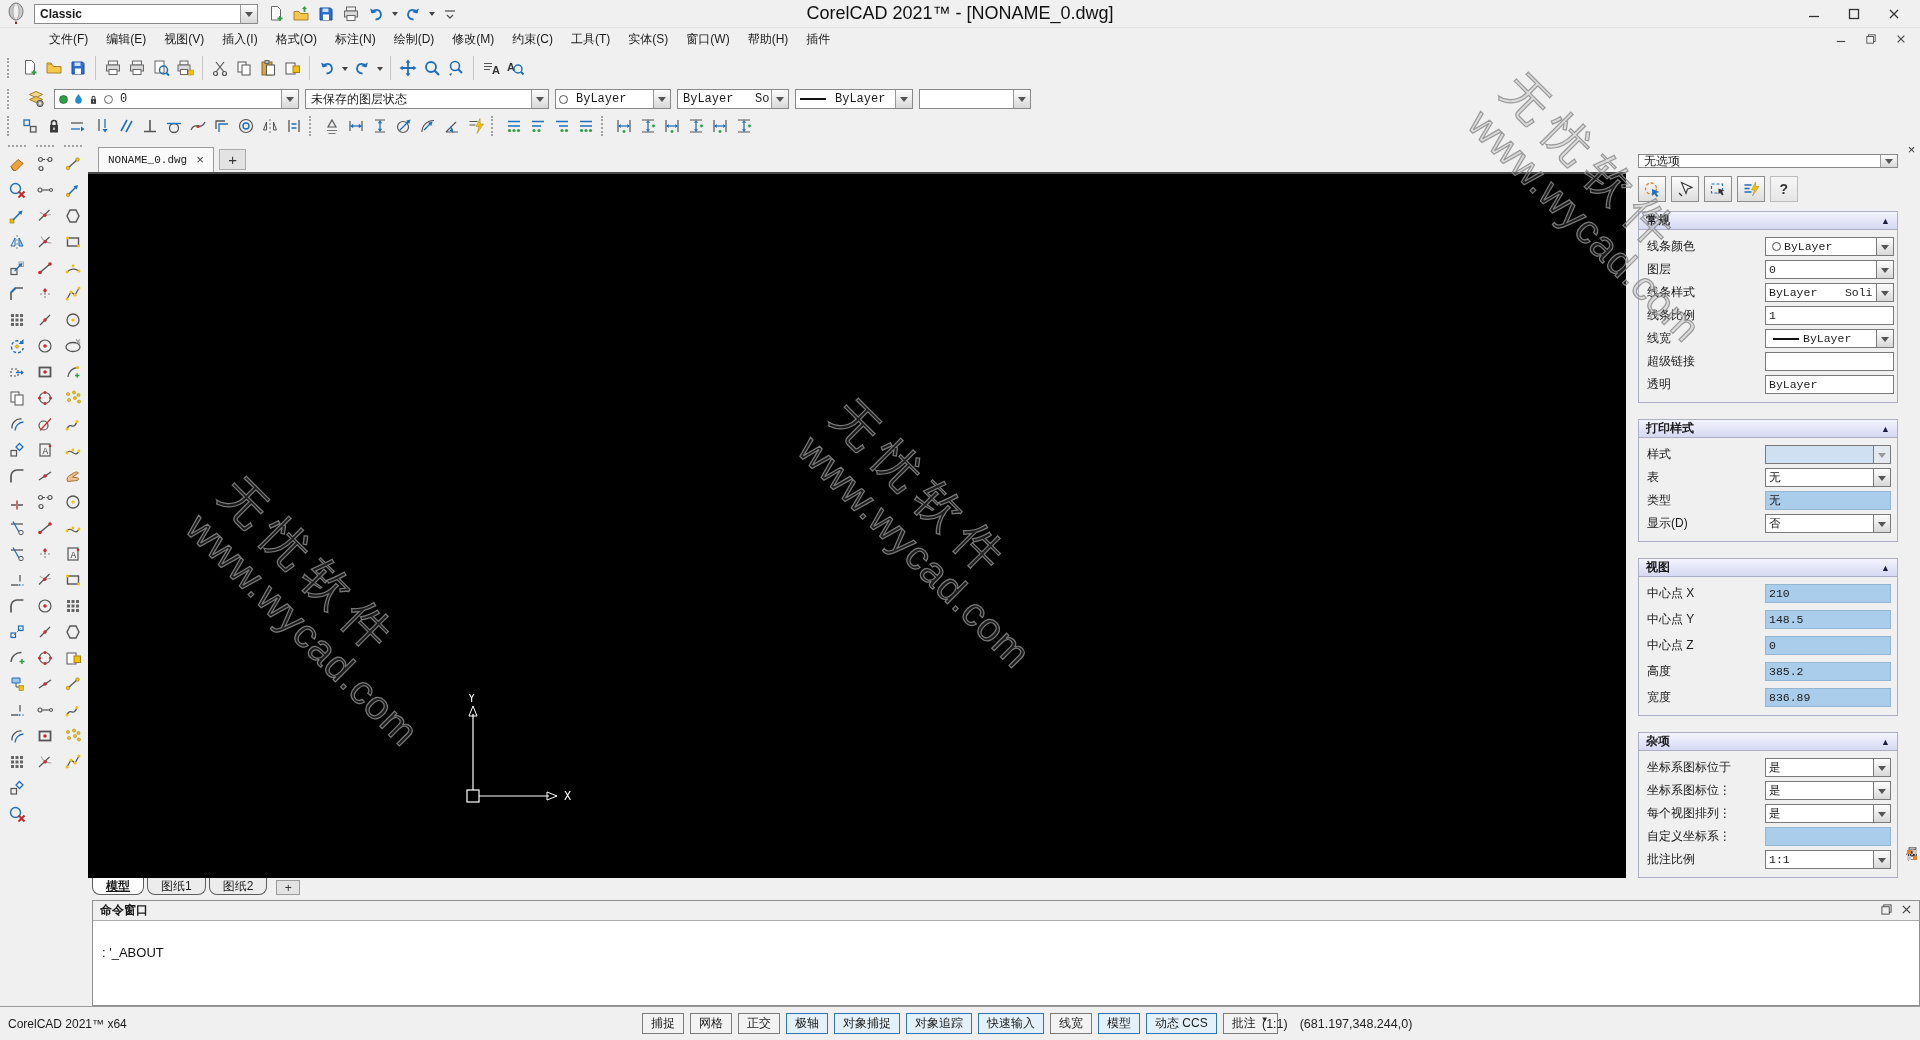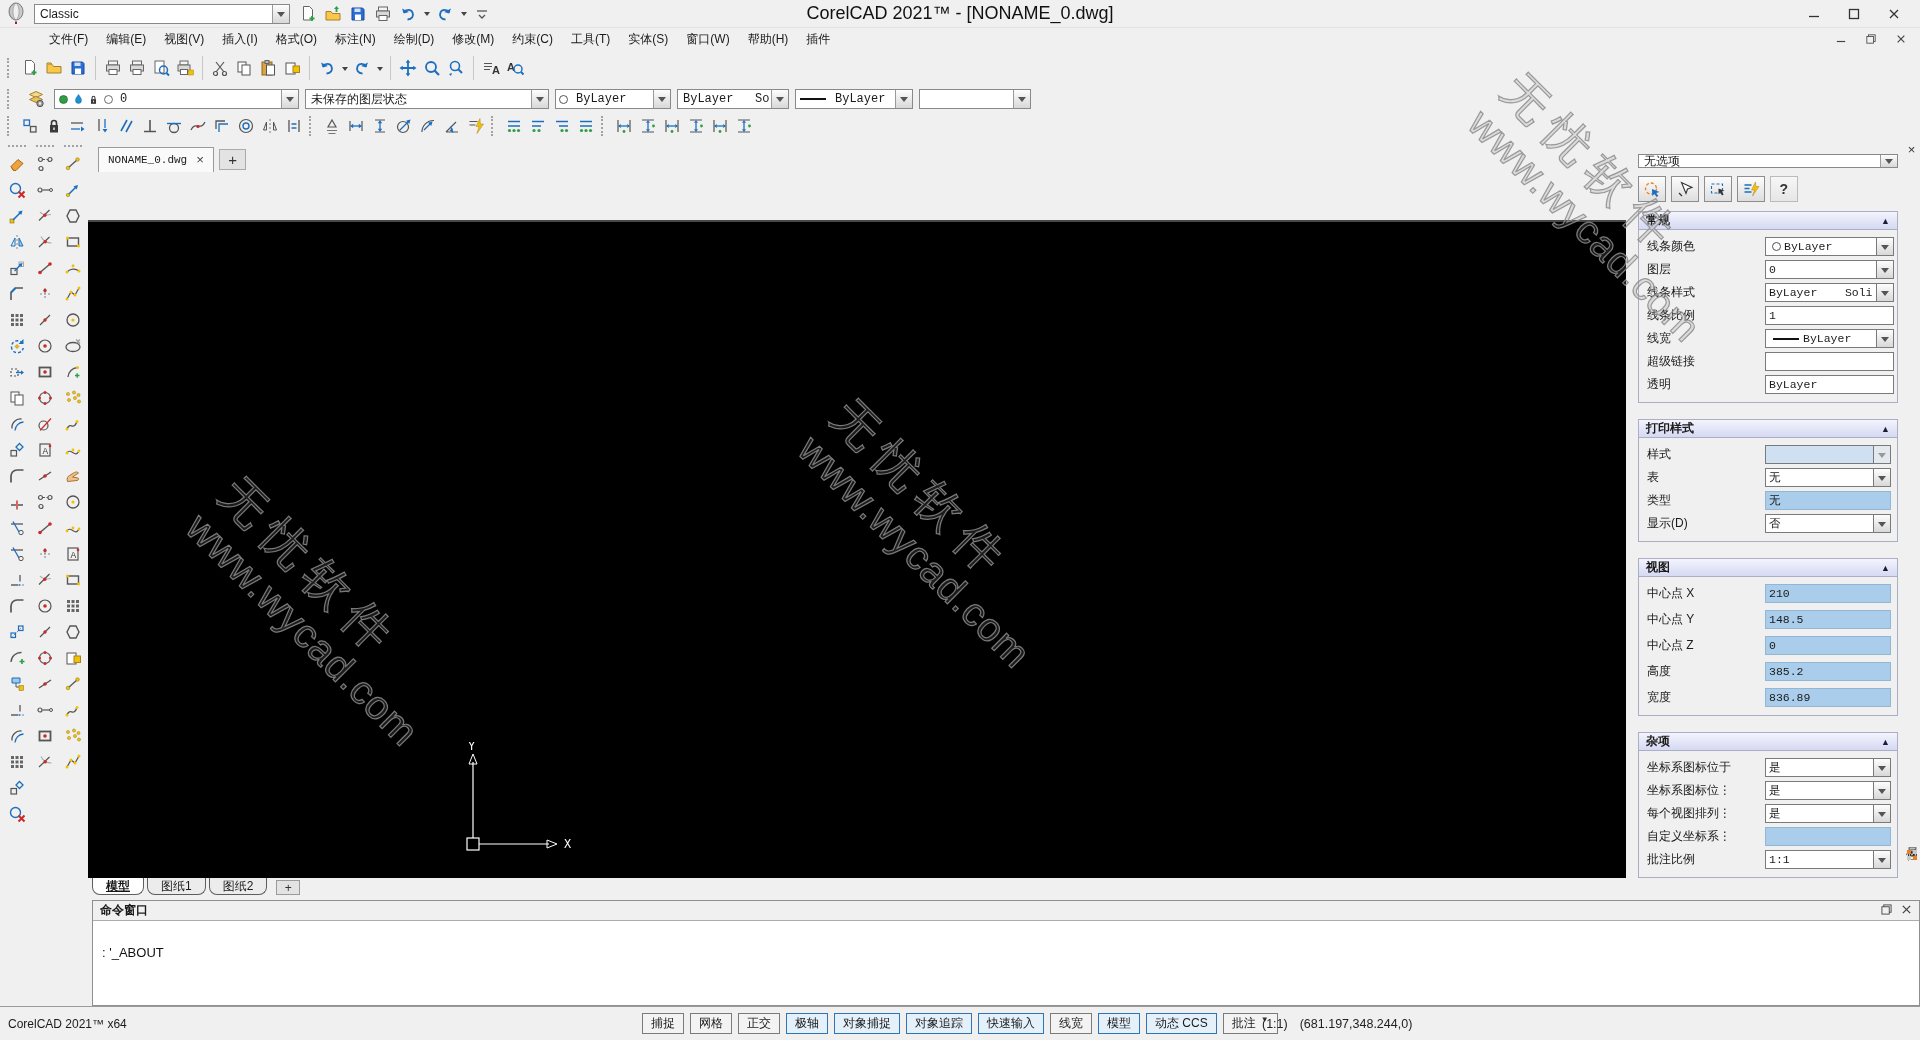--- a/index.html
+++ b/index.html
@@ -4,21 +4,21 @@
 <style>
   * { box-sizing: border-box; margin: 0; padding: 0; }
   html,body { width:1920px; height:1040px; overflow:hidden; }
   body { background:#f0f0f0; font-family:"Liberation Sans","DejaVu Sans",sans-serif; font-size:12px; color:#1a1a1a; position:relative; }
 
   
   .titlebar { height:28px; display:flex; align-items:center; gap:6px; padding:0 6px 0 4px; position:relative; border-bottom:1px solid #e2e2e2; }
   .applogo { width:24px; height:24px; flex:0 0 auto; }
   .combo { display:flex; align-items:center; height:20px; background:#fff; border:1px solid #898989; }
   .combo .val { flex:1; padding:0 5px; white-space:pre; overflow:hidden; font-family:"Liberation Mono","DejaVu Sans Mono",monospace; font-size:12px; }
-  .ws-combo { width:256px; z-index:2; }
+  .ws-combo { width:224px; z-index:2;font-weight:bold; }
   .ws-combo .val { font-family:inherit; }
   .arr { width:17px; height:100%; display:flex; align-items:center; justify-content:center; background:linear-gradient(#fdfdfd,#d8d8d8); border-left:1px solid #9a9a9a; flex:0 0 auto; }
   .arr::after { content:""; border:4px solid transparent; border-top:5px solid #555; margin-top:5px; }
   .qa { display:flex; align-items:center; gap:1px; z-index:2; }
   .tbtn { width:24px; height:24px; display:flex; align-items:center; justify-content:center; }
   .ddcaret { width:11px; height:24px; display:flex; align-items:center; justify-content:center; }
   .ddcaret::after { content:""; border:3.5px solid transparent; border-top:4.5px solid #444; margin-top:4px; }
   .tb-title { position:absolute; left:0; right:0; text-align:center; font-size:18px; color:#111; pointer-events:none; }
   .winctl { margin-left:auto; display:flex; gap:16px; padding-right:8px; z-index:2; }
   .wbtn { width:24px; height:20px; display:flex; align-items:center; justify-content:center; color:#333; }
@@ -36,21 +36,21 @@
   .tb-con { height:28px; padding-left:4px; }
   .grip { width:6px; height:20px; border-left:2px dotted #a2a2a2; margin:0 5px 0 3px; }
   .sep { width:1px; height:24px; background:#c6c6c6; margin:0 5px; }
 
   
   .workspace { display:flex; height:738px; }
   .palette { width:88px; display:flex; gap:1px; padding:2px 1px 0 3px; }
   .pal-col { width:27px; display:flex; flex-direction:column; align-items:center; }
   .pal-dots { width:18px; height:4px; border-top:2px dotted #a2a2a2; margin:3px 0 2px; }
   .pbtn { width:26px; height:26px; display:flex; align-items:center; justify-content:center; flex:0 0 auto; }
-  .center { flex:1; display:flex; flex-direction:column; min-width:0;gap:48px; }
+  .center { flex:1; display:flex; flex-direction:column; min-width:0; }
   .doctabs { height:32px; display:flex; align-items:flex-end; gap:5px; padding-left:10px; }
   .dtab { display:flex; align-items:center; gap:9px; height:25px; padding:0 9px; background:#fafafa; border:1px solid #9a9a9a; border-bottom:none; font-family:"Liberation Mono","DejaVu Sans Mono",monospace; font-size:11px; }
   .dtab .x { color:#444; font-size:13px; line-height:1; }
   .dplus { width:27px; height:21px; margin-bottom:2px; background:#e3e3e3; border:1px solid #ababab; display:flex; align-items:center; justify-content:center; font-size:15px; color:#333; }
   .canvas { flex:1; background:#000; position:relative; border-top:2px solid #484848; overflow:hidden; }
   .ucs { position:absolute; left:340px; top:520px; }
 
   
   .paneldock { width:294px; display:flex; padding-left:4px; background:#f0f0f0; }
   .panel { flex:1; padding:14px 5px 0 8px; display:flex; flex-direction:column; overflow:hidden; }

